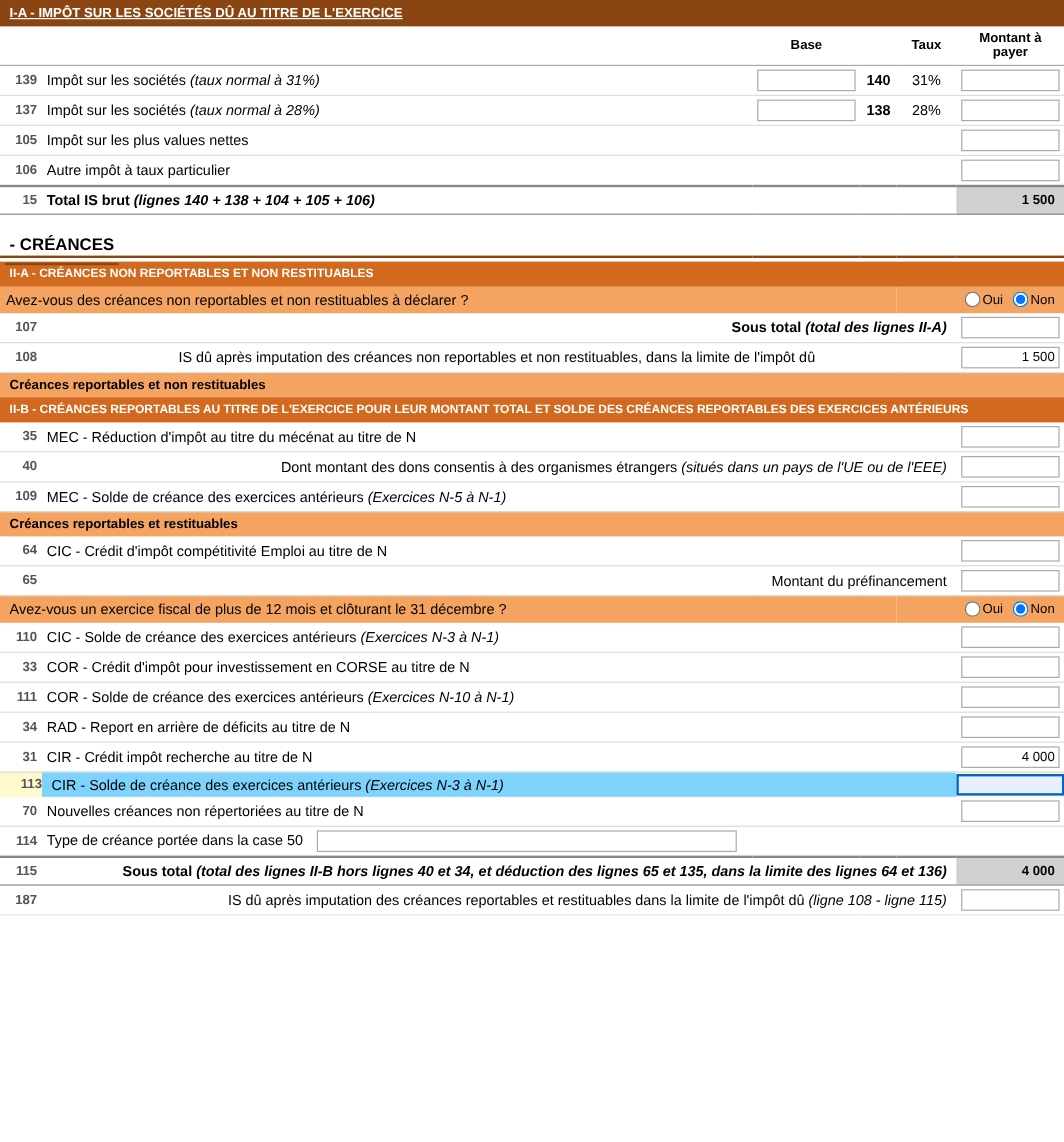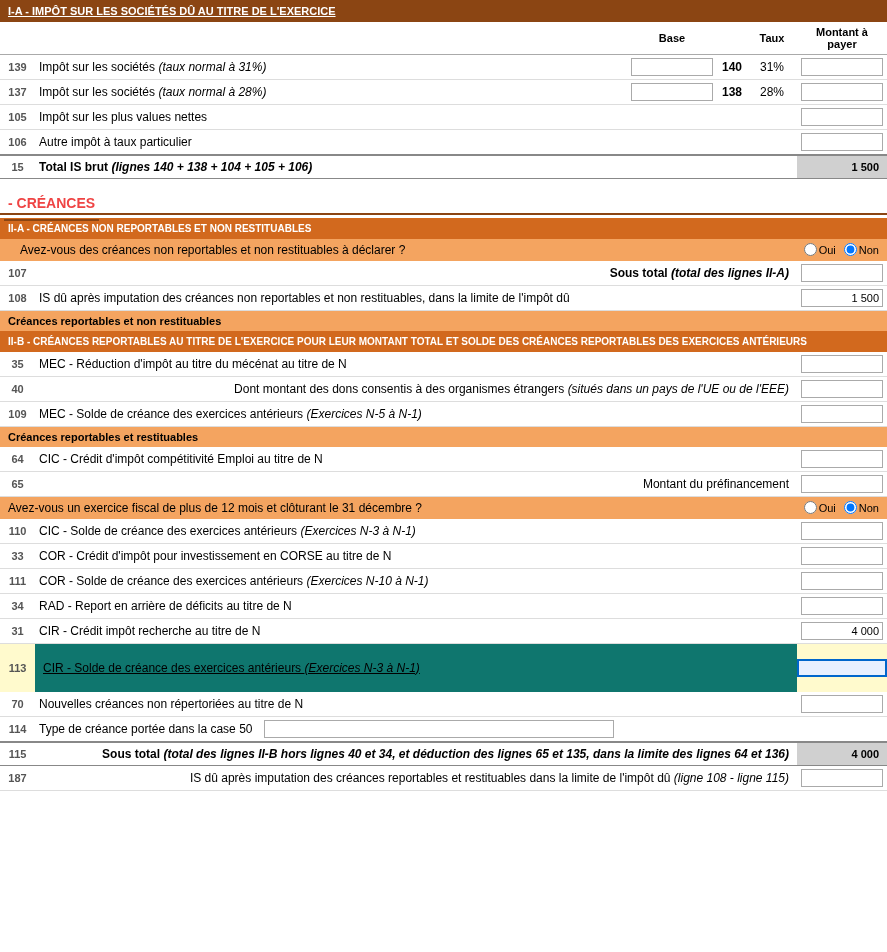--- a/index.html
+++ b/index.html
@@ -28,41 +28,41 @@
       background: #F4A460;
       color: #000;
       font-weight: bold;
       font-size: 11px;
       padding: 4px 8px;
     }
     
     .creances-title {
       font-size: 14px;
       font-weight: bold;
-      color: #ef4444;
+      color: #000000;
       padding: 8px 4px;
       border-bottom: 2px solid #8B4513;
     }
     
     .row-normal td {
       border-bottom: 1px solid #ddd;
       padding: 3px 4px;
       vertical-align: middle;
     }
     
     .row-question td {
       background: #F4A460;
       padding: 4px 8px;
       vertical-align: middle;
     }
     
     .line-num {
       color: #555;
       font-size: 11px;
-      text-align: center;
+      text-align: right;
       width: 35px;
       font-weight: bold;
     }
     
     .col-label {
       padding-left: 8px;
     }
     
     .col-base {
       width: 90px;
@@ -216,21 +216,21 @@
     </tr>
     <tr style="height:4px;">
         <td colspan="6"></td>
       </tr>
 
     <tr>
       <td colspan="6" class="section-header-orange">II-A - CRÉANCES NON REPORTABLES ET NON RESTITUABLES</td>
     </tr>
 
     <tr class="row-question">
-      <td colspan="4" style="padding:4px 20px;">Avez-vous des créances non reportables et non restituables à déclarer ?</td>
+      <td colspan="4" style="padding:4px 5px;">Avez-vous des créances non reportables et non restituables à déclarer ?</td>
       <td colspan="2" style="padding:4px 8px;">
         <div class="radio-group">
           <span class="radio-label">
             <input type="radio" name="q_iia" style="">
             <span>Oui</span>
           </span>
           <span class="radio-label">
             <input type="radio" name="q_iia" checked="" style="">
             <span>Non</span>
           </span>
@@ -239,21 +239,21 @@
     </tr>
 
     <tr class="row-normal">
       <td class="line-num">107</td>
       <td colspan="4" style="text-align:right;padding-right:8px;font-weight:bold;">Sous total <span class="italic">(total des lignes II-A)</span></td>
       <td class="col-montant"><input type="text" value="" style=""></td>
     </tr>
 
     <tr class="row-normal">
       <td class="line-num">108</td>
-      <td colspan="4" style="text-align:left;padding-right:8px;">IS dû après imputation des créances non reportables et non restituables, dans la limite de l'impôt dû</td>
+      <td colspan="4" style="text-align:center;padding-right:8px;">IS dû après imputation des créances non reportables et non restituables, dans la limite de l'impôt dû</td>
       <td class="col-montant"><input type="text" value="1 500" style="text-align: right;"></td>
     </tr>
 
     <tr>
       <td colspan="6" class="subsection-header">Créances reportables et non restituables</td>
     </tr>
 
     <tr>
       <td colspan="6" class="section-header-orange">II-B - CRÉANCES REPORTABLES AU TITRE DE L'EXERCICE POUR LEUR MONTANT TOTAL ET SOLDE DES CRÉANCES REPORTABLES DES EXERCICES ANTÉRIEURS</td>
     </tr>
@@ -334,21 +334,21 @@
 
 
     <tr class="row-normal">
       <td class="line-num">31</td>
       <td colspan="4">CIR - Crédit impôt recherche au titre de N</td>
       <td class="col-montant"><input type="text" value="4 000" style="text-align: right;"></td>
     </tr>
 
     <tr style="background:#FFFACD;">
       <td class="line-num" style="background:#FFFACD;">113</td>
-      <td colspan="4" style="background:#0f766e;padding:17px 8px;text-decoration:underline;">CIR - Solde de créance des exercices antérieurs <span class="italic">(Exercices N-3 à N-1)</span></td>
+      <td colspan="4" style="background:#7dd3fc;padding:3px 8px;">CIR - Solde de créance des exercices antérieurs <span class="italic">(Exercices N-3 à N-1)</span></td>
       <td class="col-montant" style="background:#FFFACD;">
         <input type="text" value="" class="active-input" style="">
       </td>
     </tr>
 
     <tr class="row-normal">
       <td class="line-num">70</td>
       <td colspan="4">Nouvelles créances non répertoriées au titre de N</td>
       <td class="col-montant"><input type="text" value="" style=""></td>
     </tr>

